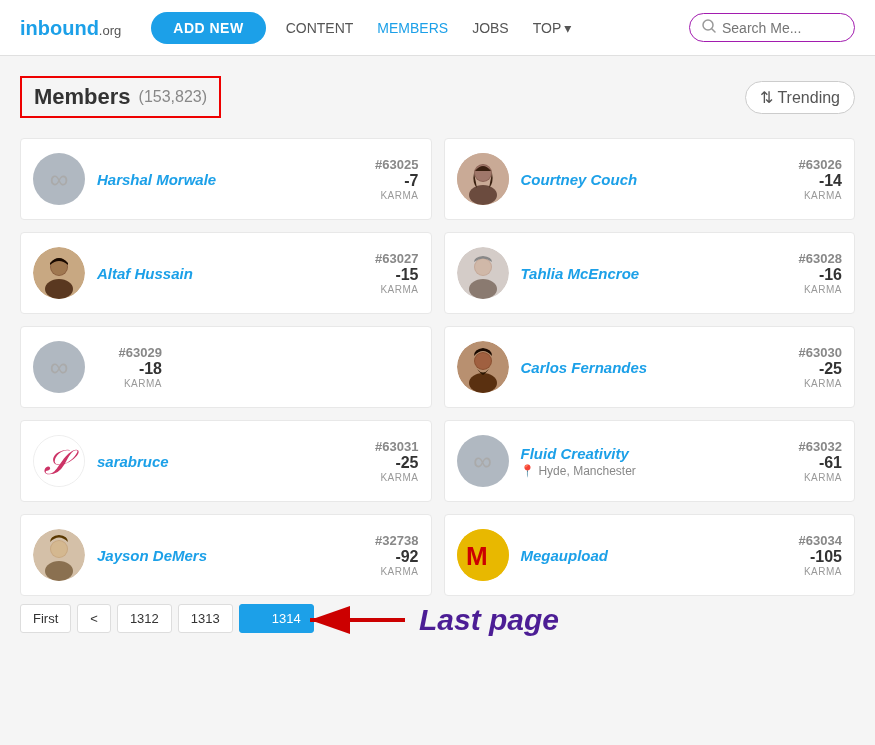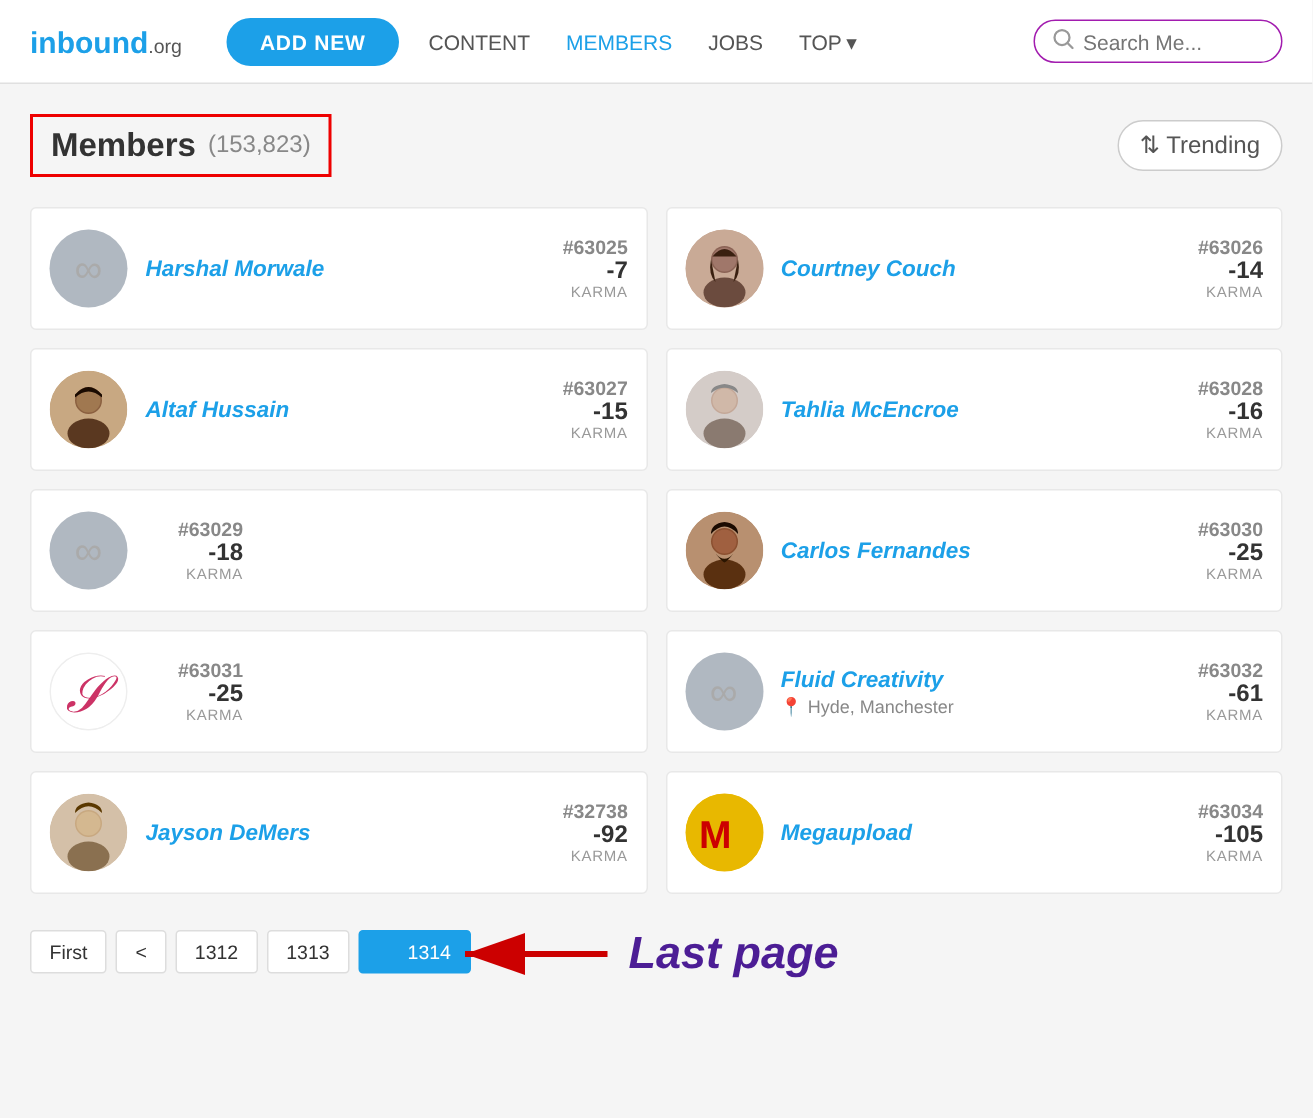--- a/index.html
+++ b/index.html
@@ -195,21 +195,21 @@
     .infinity-icon {
       font-size: 26px;
       color: #aaa;
     }
 
     
     .pagination {
       display: flex;
       align-items: center;
       gap: 6px;
-      margin-top: 24px;
+      margin-top: 8px;
     }
     .page-btn {
       border: 1px solid #ddd;
       background: #fff;
       color: #333;
       padding: 6px 12px;
       border-radius: 3px;
       cursor: pointer;
       font-size: 13px;
     }
@@ -373,20 +373,23 @@
     </div>
 
     <div class="member-card">
       <div class="avatar" style="background:#fff;border:1px solid #eee;">
         <svg width="52" height="52" viewBox="0 0 52 52">
           <circle cx="26" cy="26" r="26" fill="#fff"></circle>
 
           <text x="10" y="40" font-size="36" fill="#cc3366" font-family="Georgia,serif" font-style="italic">𝒮</text>
         </svg>
       </div>
+      <div class="member-info">
+        <a class="member-name">sarabruce</a>
+      </div>
       <div class="member-stats">
         <div class="member-rank">#63031</div>
         <div class="member-karma">-25</div>
         <div class="karma-label">KARMA</div>
       </div>
     </div>
 
     <div class="member-card">
       <div class="avatar-default">
         <span class="infinity-icon">∞</span>

